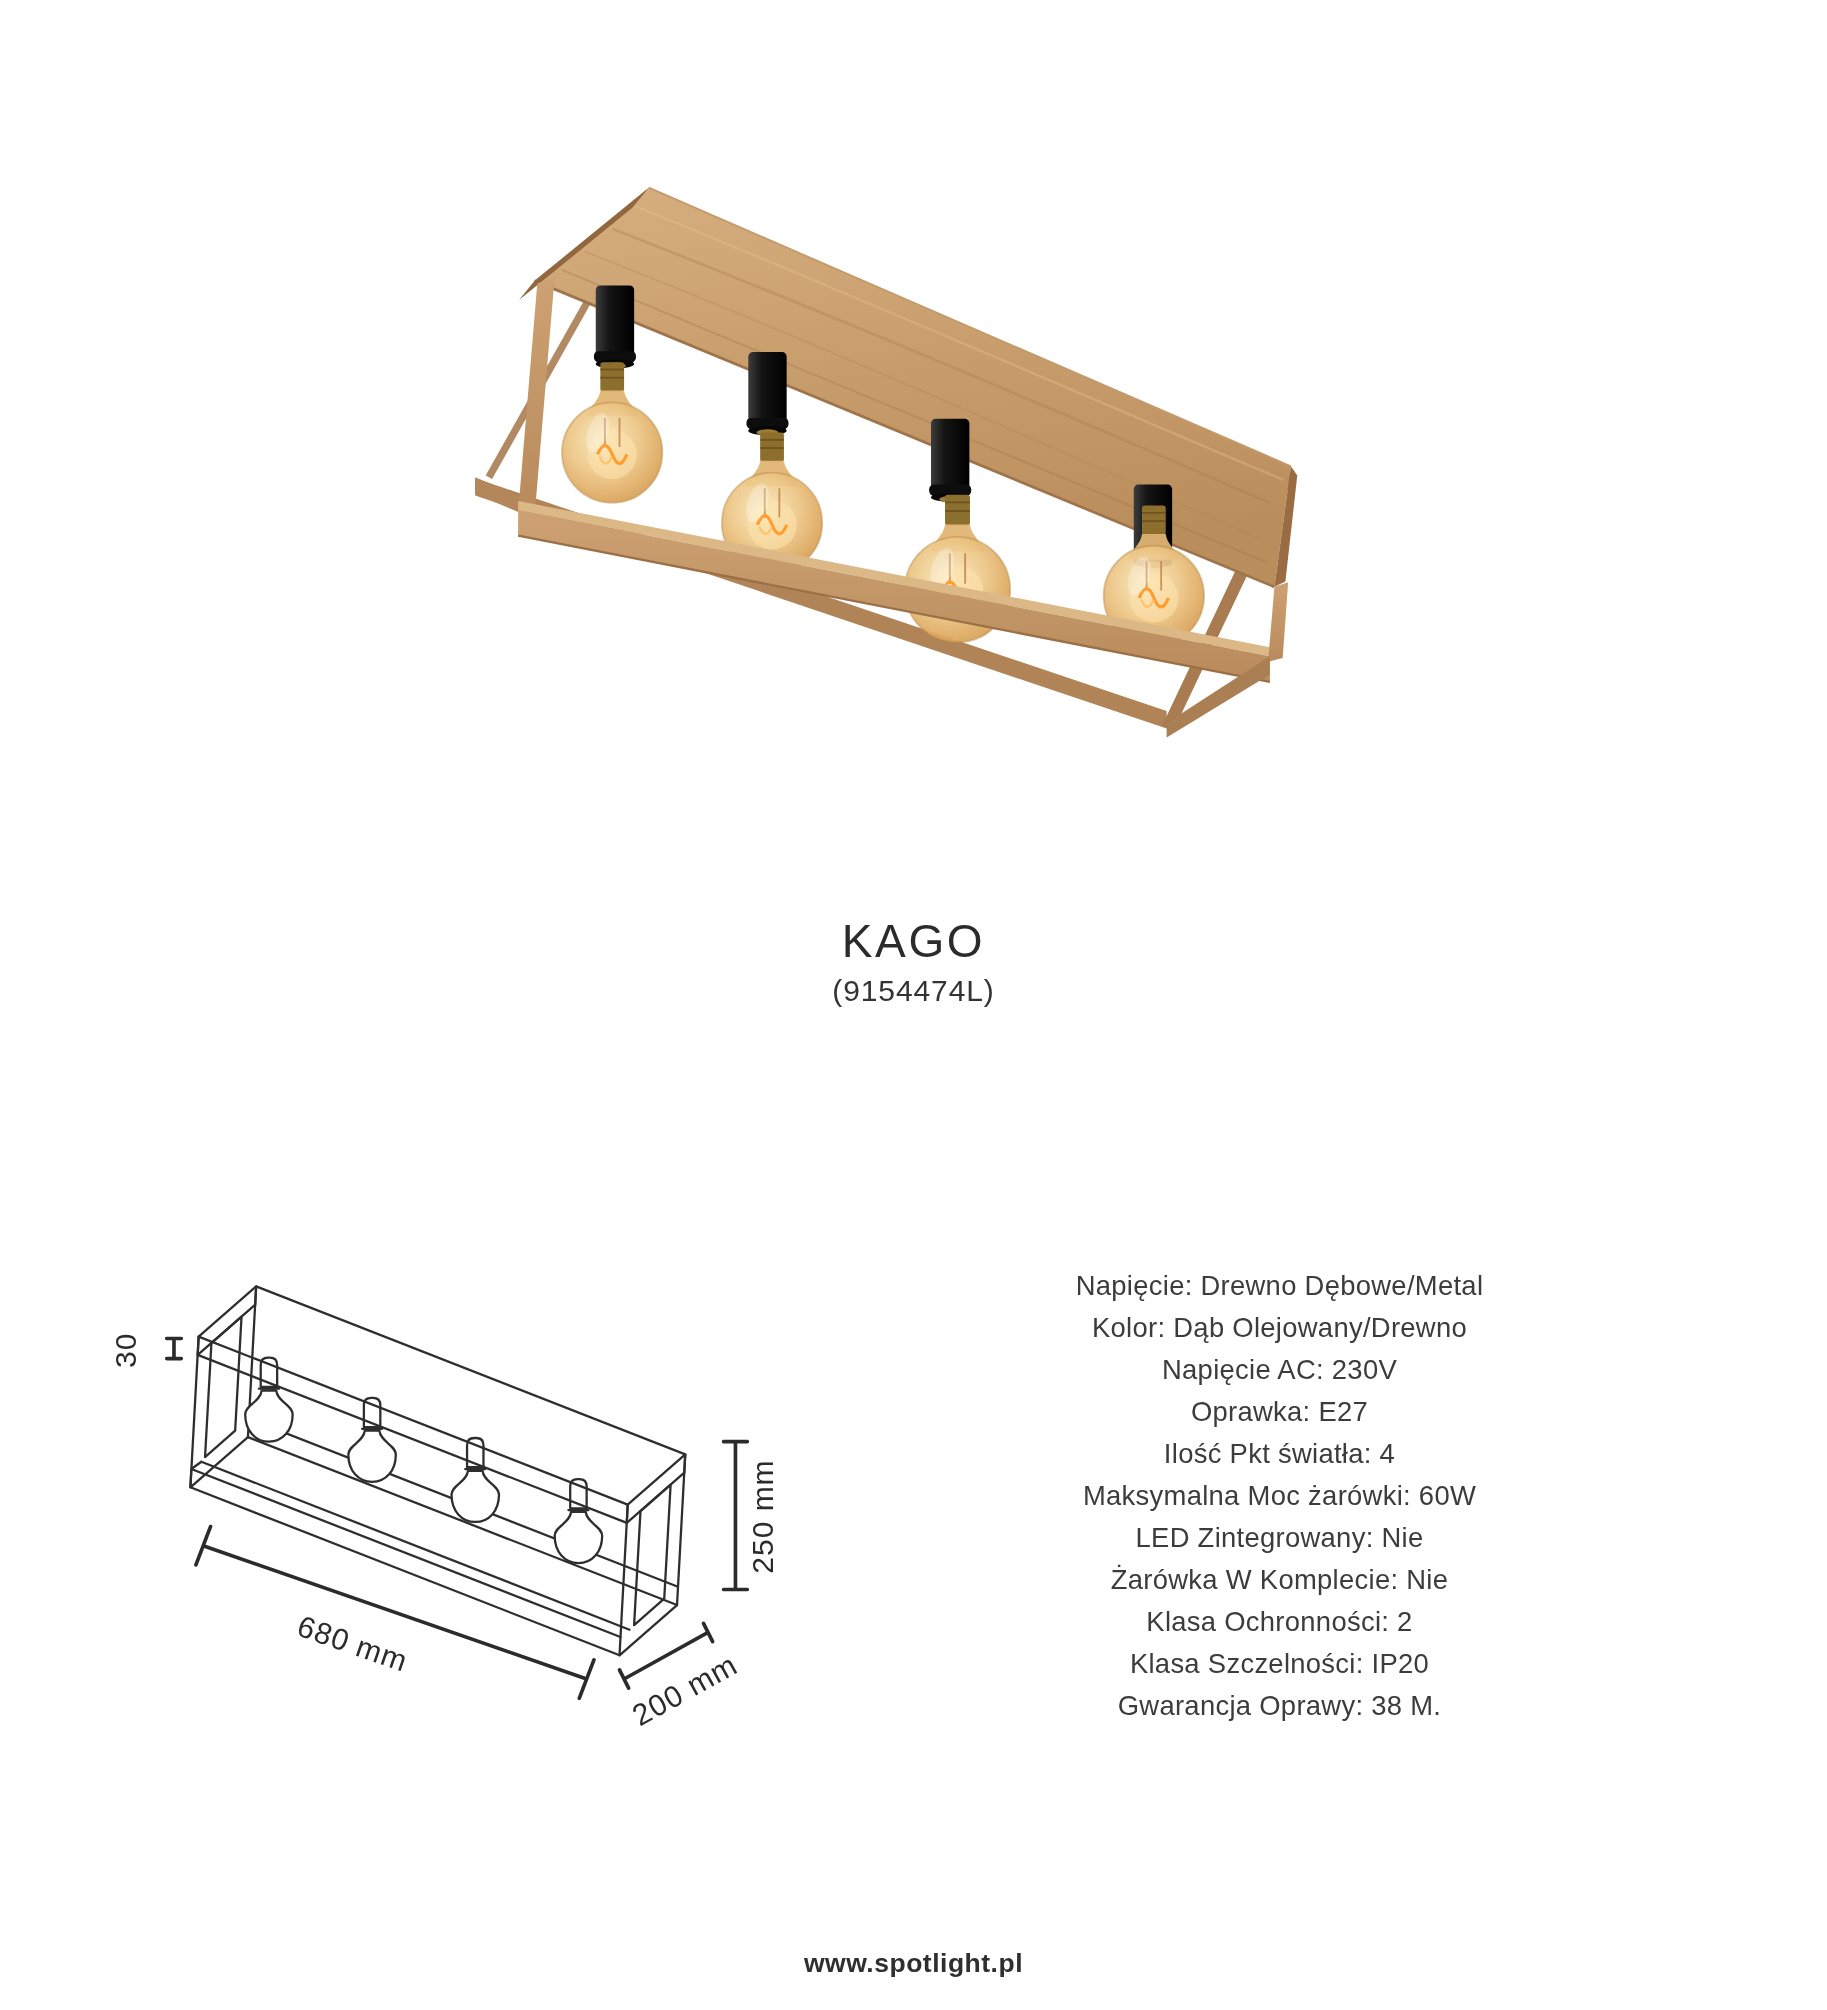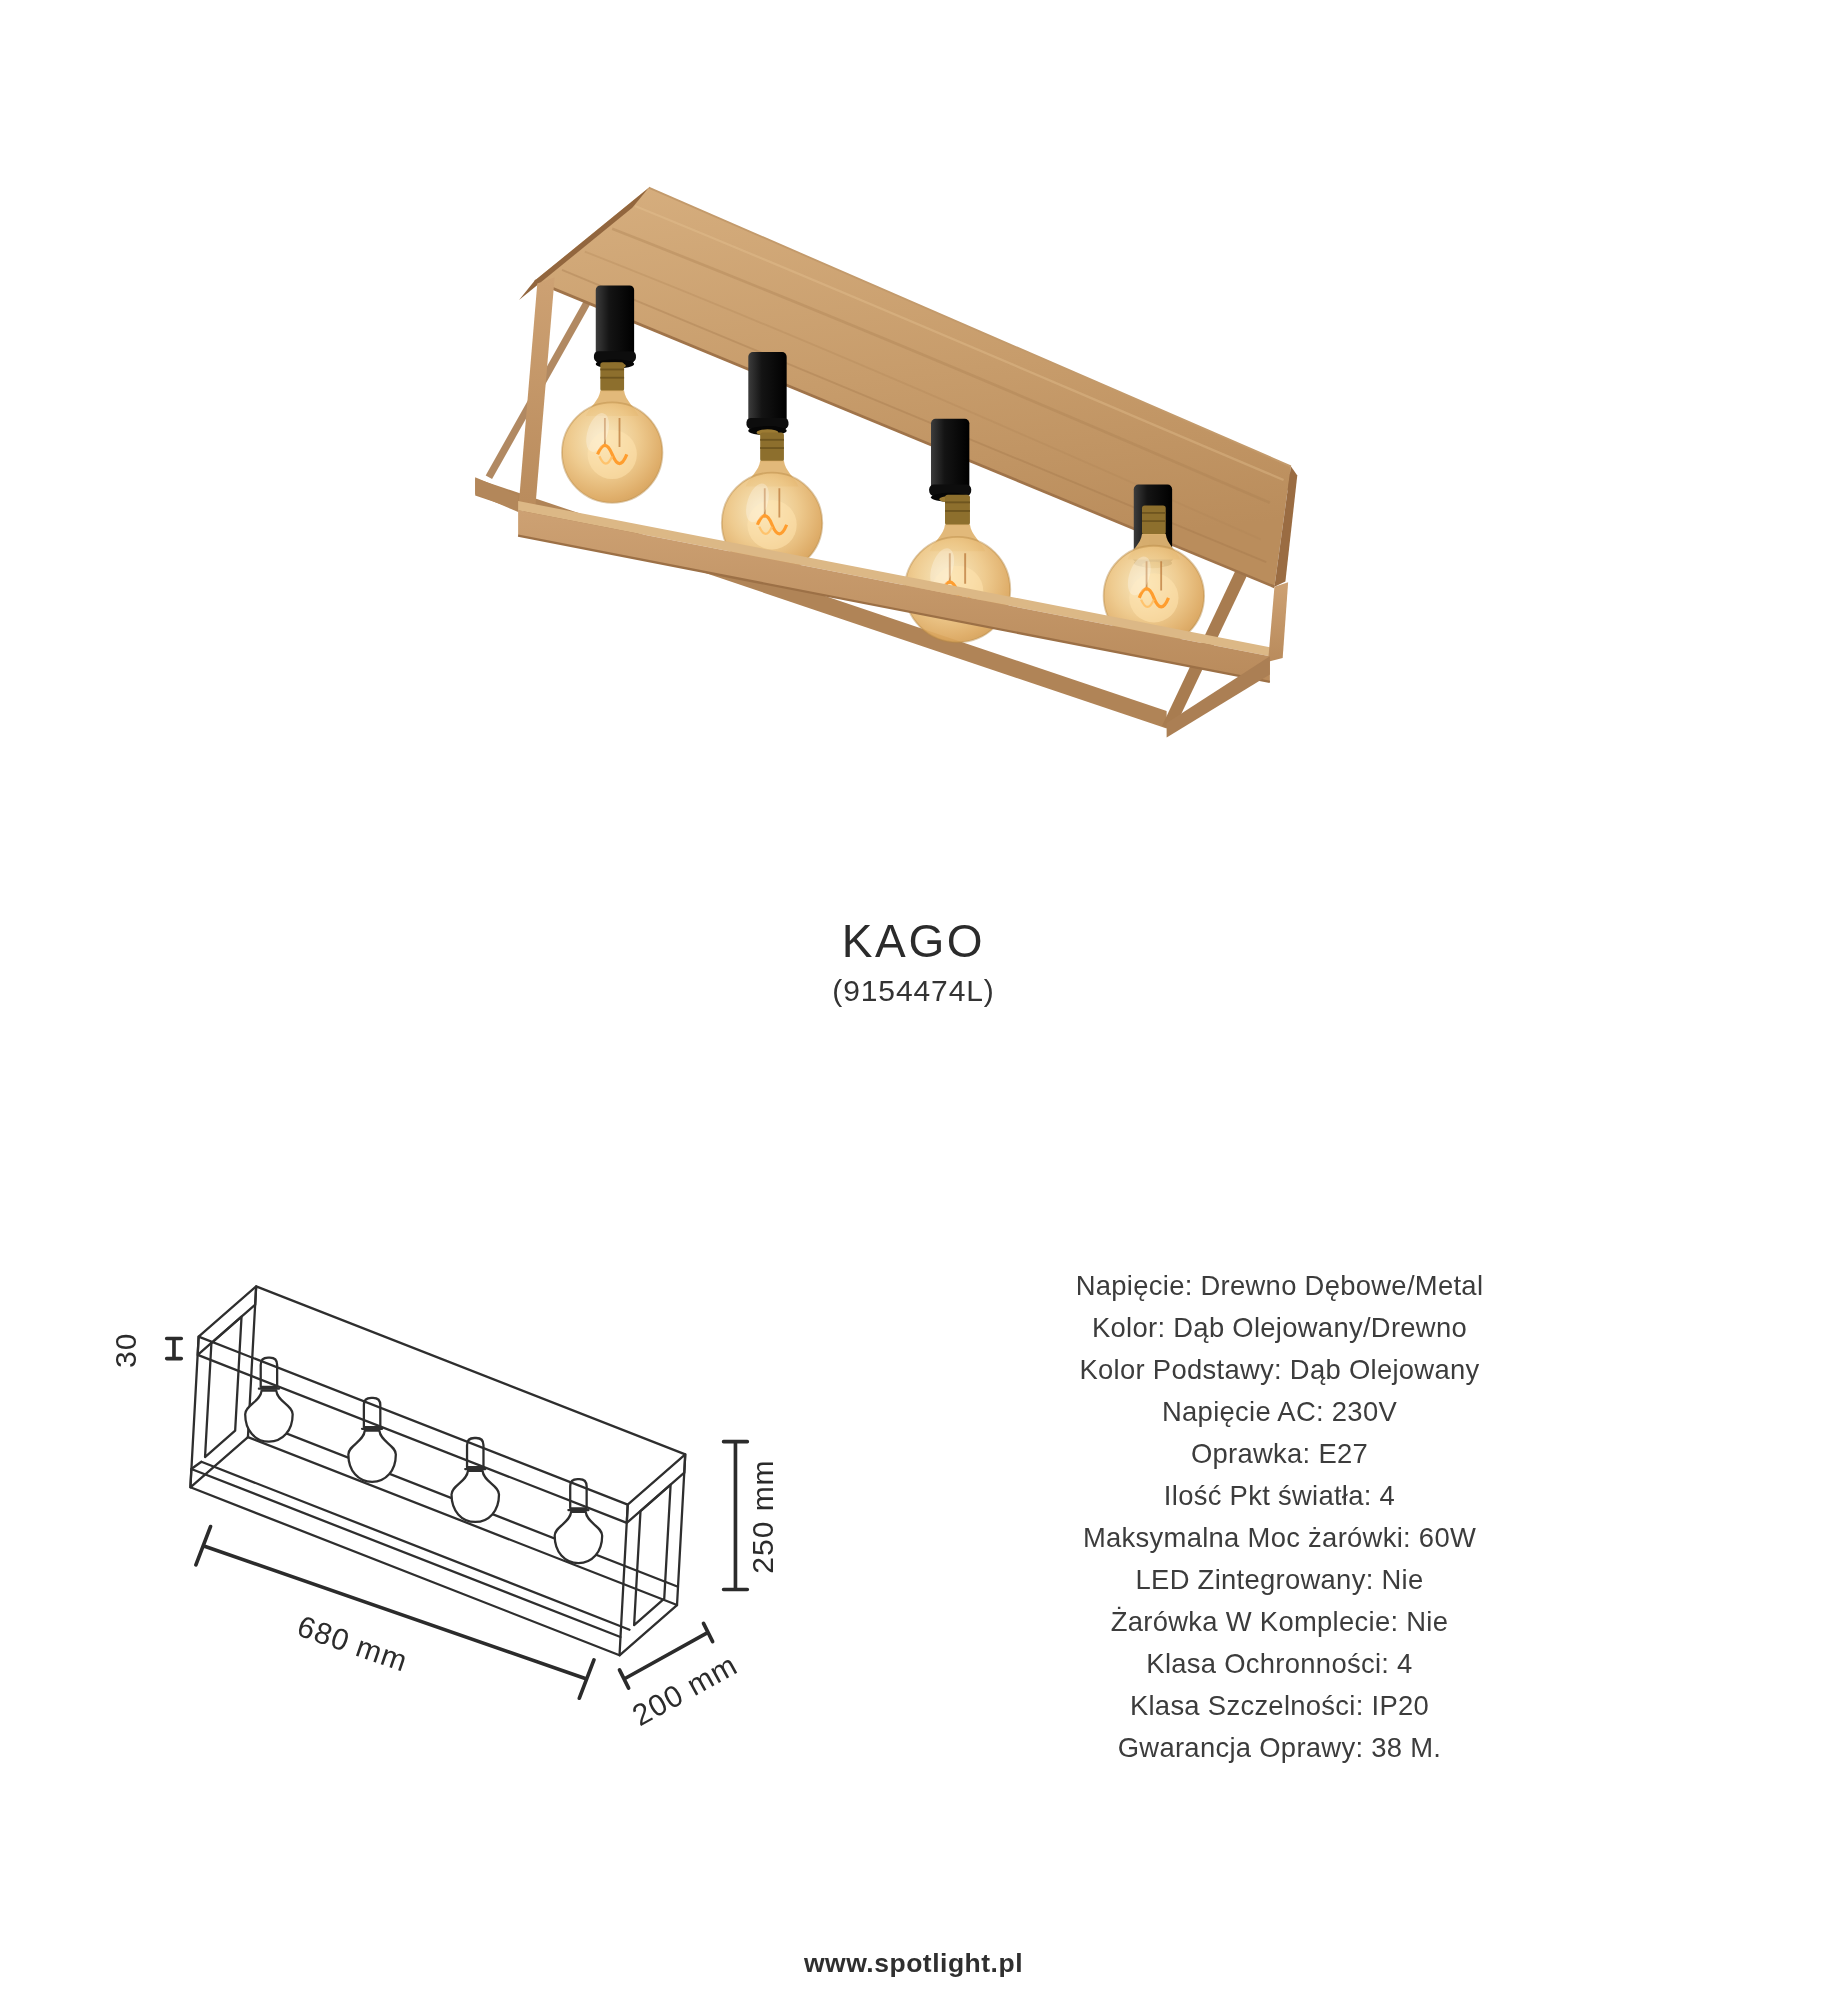--- a/index.html
+++ b/index.html
@@ -165,28 +165,27 @@
         <text class="dim-text" text-anchor="middle" transform="translate(726,270) rotate(-90)">250 mm</text>
         <text class="dim-text" text-anchor="middle" transform="translate(262,420) rotate(19)">680 mm</text>
         <text class="dim-text" text-anchor="middle" transform="translate(635,470) rotate(-29)">200 mm</text>
       </g>
     </svg>
   </div>
 
   <div class="specs">
     <div class="spec-line">Napięcie: Drewno Dębowe/Metal</div>
     <div class="spec-line">Kolor: Dąb Olejowany/Drewno</div>
-    <div class="spec-line">Kolor Podstawy: Dąb Olejowany</div>
     <div class="spec-line">Napięcie AC: 230V</div>
     <div class="spec-line">Oprawka: E27</div>
     <div class="spec-line">Ilość Pkt światła: 4</div>
     <div class="spec-line">Maksymalna Moc żarówki: 60W</div>
     <div class="spec-line">LED Zintegrowany: Nie</div>
     <div class="spec-line">Żarówka W Komplecie: Nie</div>
-    <div class="spec-line">Klasa Ochronności: 4</div>
+    <div class="spec-line">Klasa Ochronności: 2</div>
     <div class="spec-line">Klasa Szczelności: IP20</div>
     <div class="spec-line">Gwarancja Oprawy: 38 M.</div>
   </div>
 
   <div class="footer">
     <span>www.spotlight.pl</span>
   </div>
 
 </div>
 

